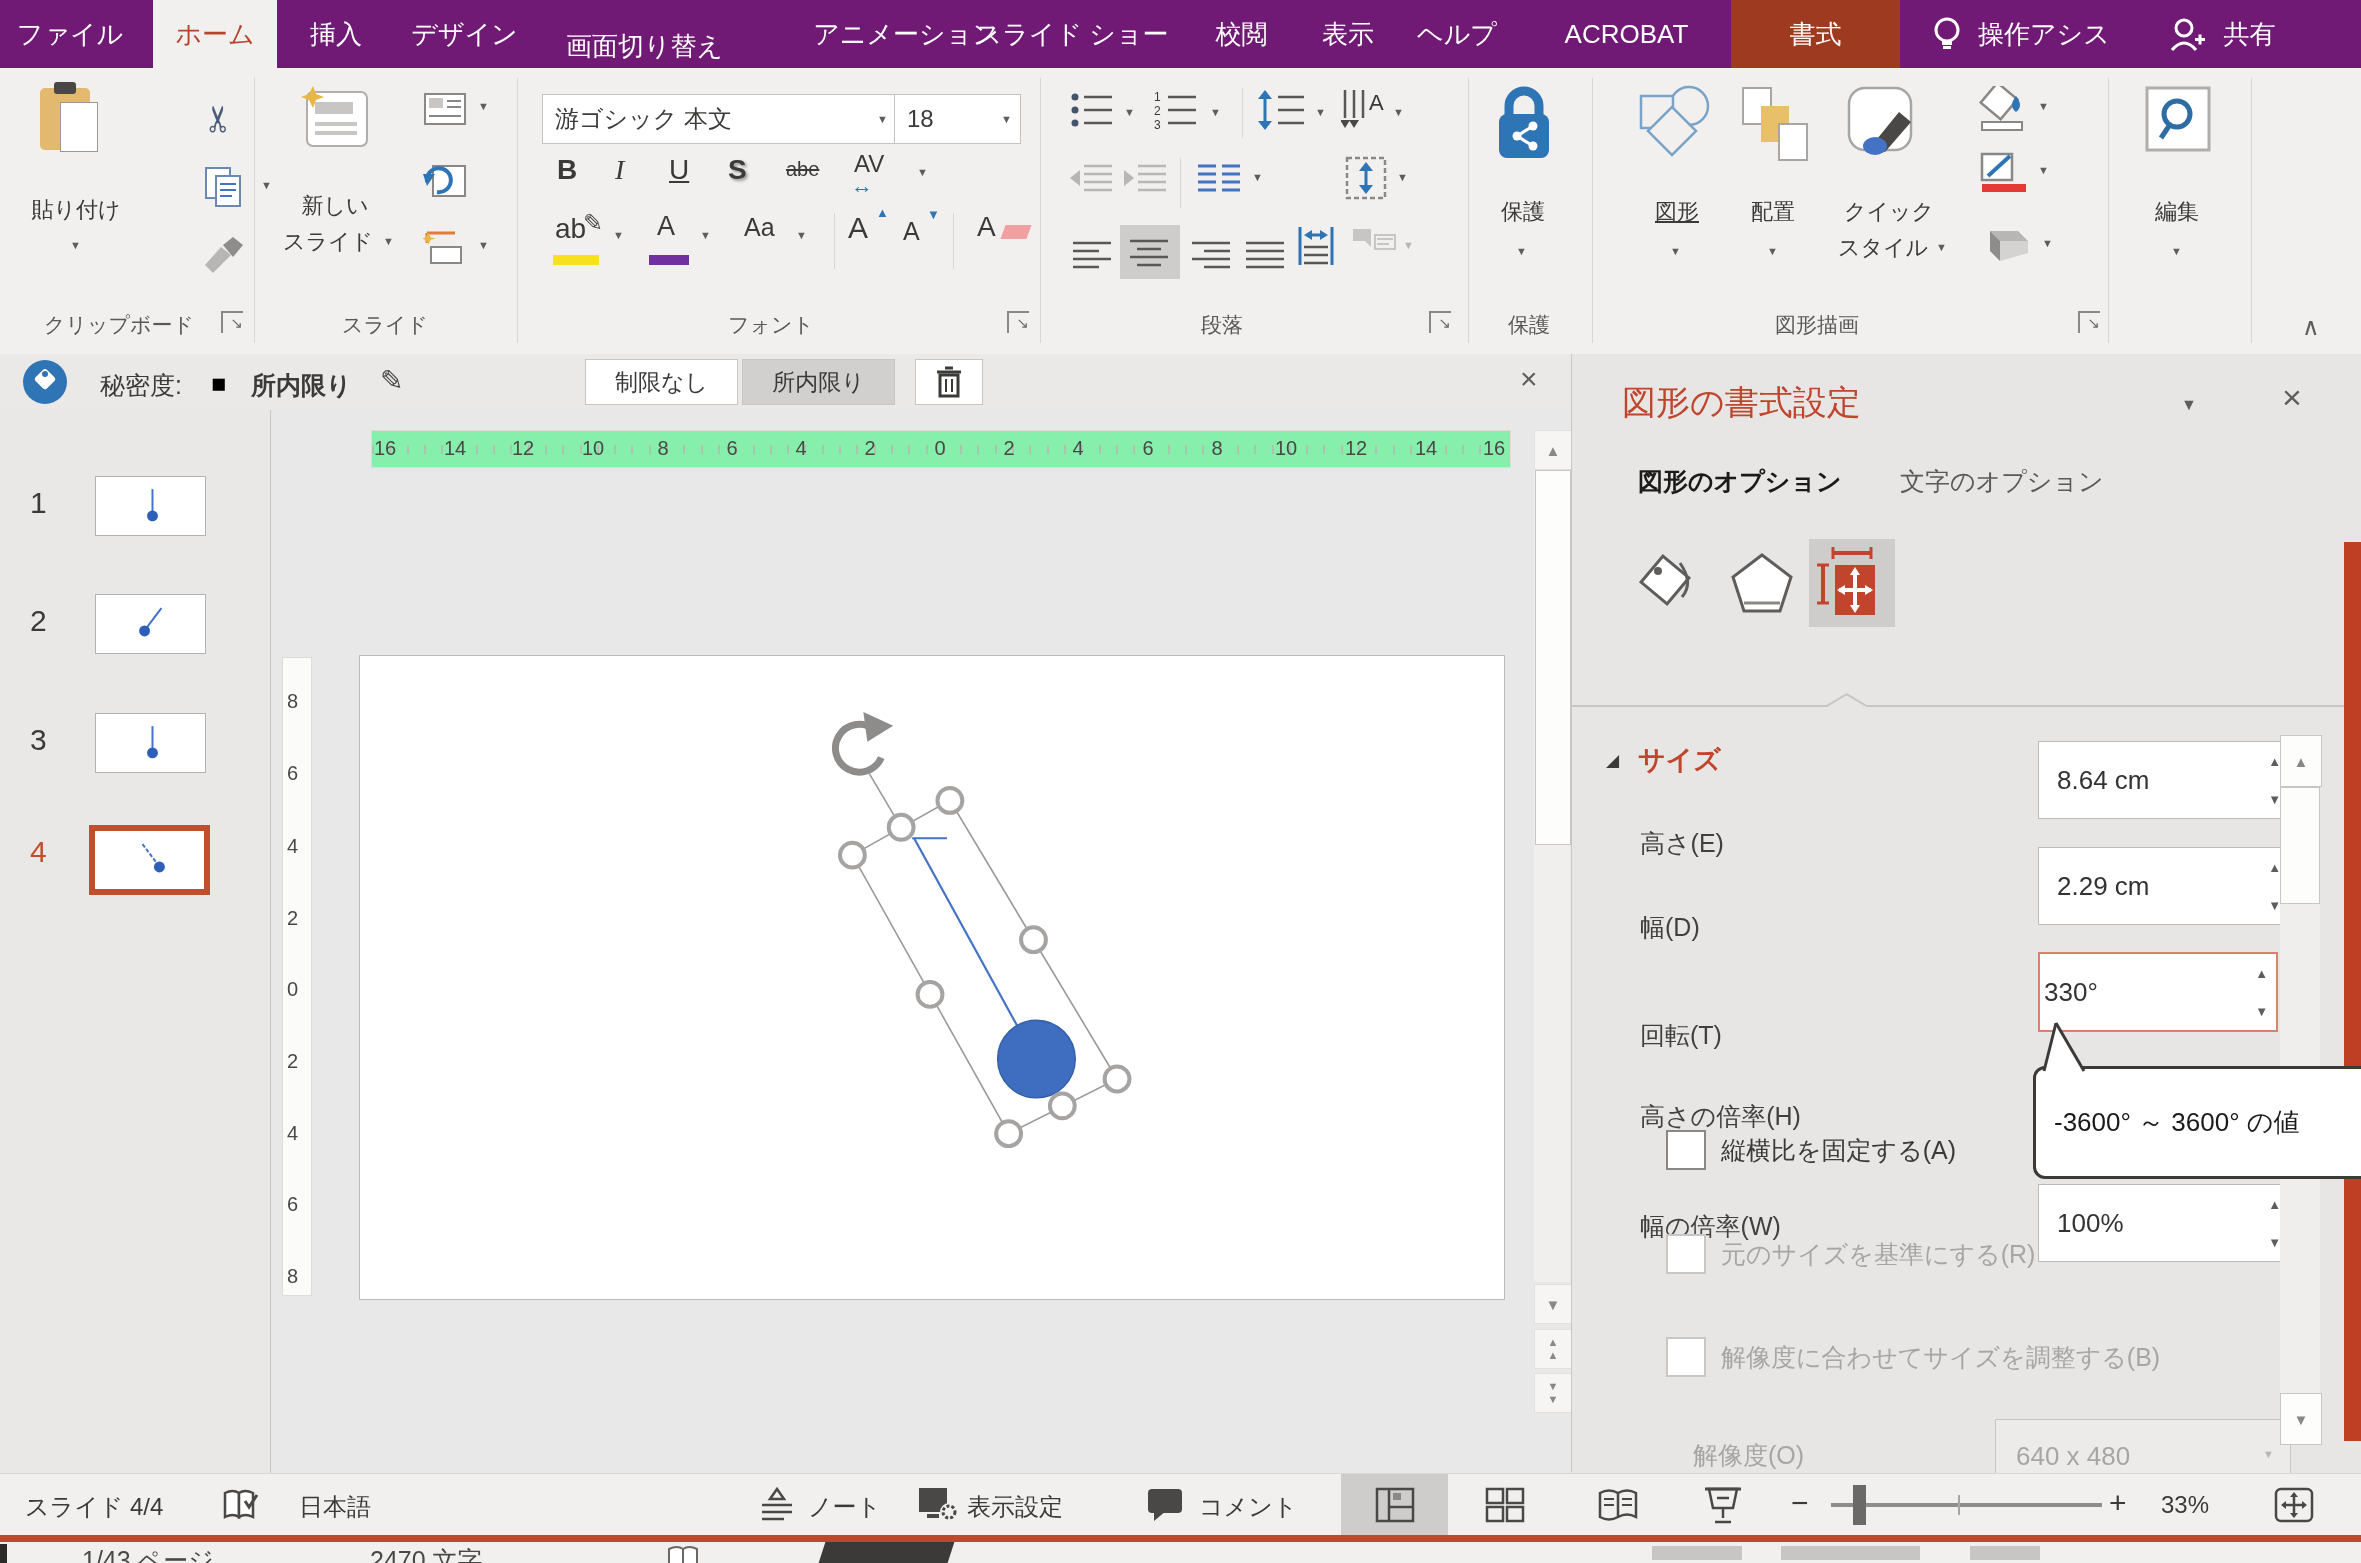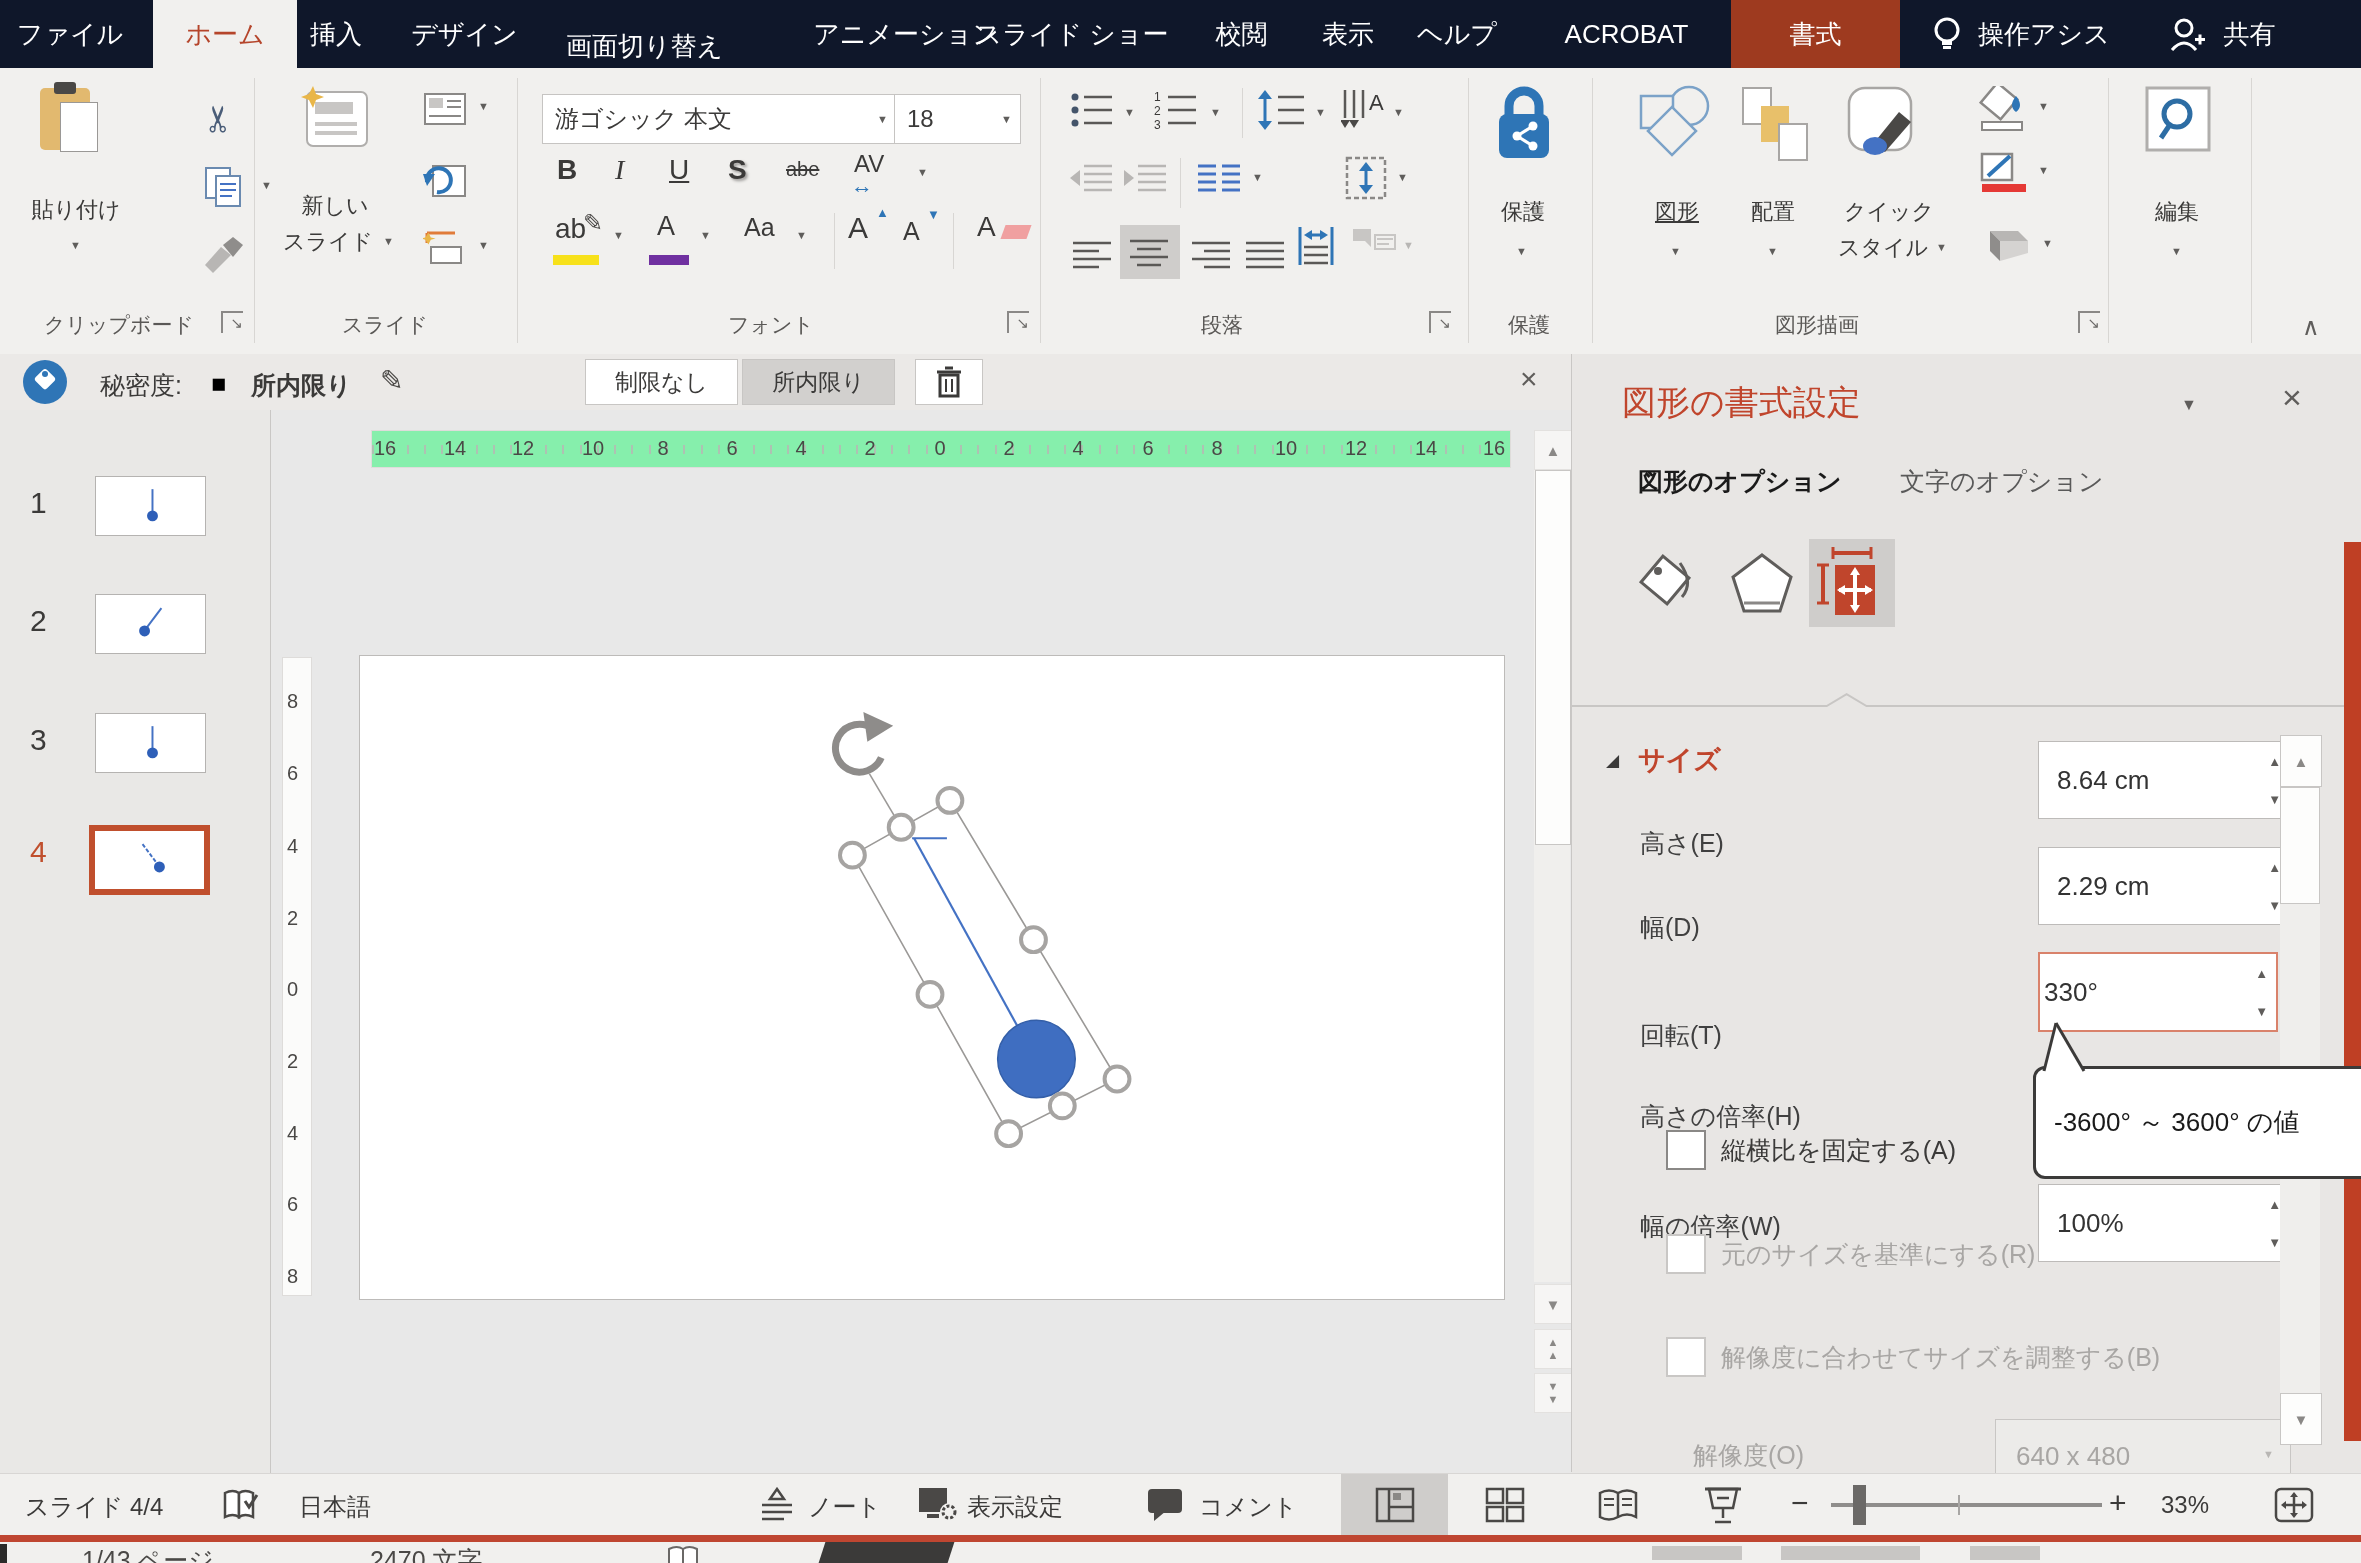--- a/index.html
+++ b/index.html
@@ -1,20 +1,20 @@
 <!DOCTYPE html>
 <html><head>
 <meta charset="utf-8">
 <style>
   html,body{margin:0;padding:0;}
   body{width:2361px;height:1563px;overflow:hidden;position:relative;
        font-family:"Liberation Sans","DejaVu Sans",sans-serif;background:#e8e7e5;}
   .abs{position:absolute;}
   
-  #tabbar{left:0;top:0;width:2361px;height:68px;background:#0f172a;}
+  #tabbar{left:0;top:0;width:2361px;height:68px;background:#701a75;}
   .tab{top:0;height:68px;display:flex;align-items:center;justify-content:center;
        color:#fff;font-size:26px;white-space:nowrap;}
   .tab.active{background:#f1f0ee;color:#b5452b;}
   .tab.ctx{background:#9e3a1f;}
   
   #ribbon{left:0;top:68px;width:2361px;height:287px;background:#f1f0ee;border-bottom:2px solid #d2d0ce;}
   .gdiv{top:10px;width:1px;height:265px;background:#d8d6d3;}
   .glabel{font-size:21px;color:#5a5856;white-space:nowrap;transform:translateX(-50%);}
   .launcher{width:20px;height:20px;border-top:2px solid #8a8886;border-left:2px solid #8a8886;
             color:#6a6866;font-size:15px;line-height:20px;text-align:right;}
@@ -61,21 +61,21 @@
   .stext{font-size:24px;color:#3b3a39;white-space:nowrap;}
   #redline{left:0;top:1535px;width:2361px;height:7px;background:#bf4631;}
   #behindbar{left:0;top:1542px;width:2361px;height:21px;background:#f1f0ee;overflow:hidden;}
   .btext{font-size:25px;color:#4a4846;white-space:nowrap;}
 </style>
 </head>
 <body>
 
 <div id="tabbar" class="abs">
   <div class="tab abs" style="left:20px;width:100px;">ファイル</div>
-  <div class="tab active abs" style="left:153px;width:144px;">ホーム</div>
+  <div class="tab active abs" style="left:153px;width:124px;">ホーム</div>
   <div class="tab abs" style="left:291px;width:90px;">挿入</div>
   <div class="tab abs" style="left:400px;width:129px;">デザイン</div>
   <div class="tab abs" style="left:545px;width:199px;margin-top:12px;">画面切り替え</div>
   <div class="tab abs" style="left:824px;width:164px;">アニメーション</div>
   <div class="tab abs" style="left:970px;width:204px;">スライド ショー</div>
   <div class="tab abs" style="left:1194px;width:95px;">校閲</div>
   <div class="tab abs" style="left:1303px;width:90px;">表示</div>
   <div class="tab abs" style="left:1411px;width:92px;">ヘルプ</div>
   <div class="tab abs" style="left:1532px;width:189px;">ACROBAT</div>
   <div class="tab ctx abs" style="left:1731px;width:169px;">書式</div>

